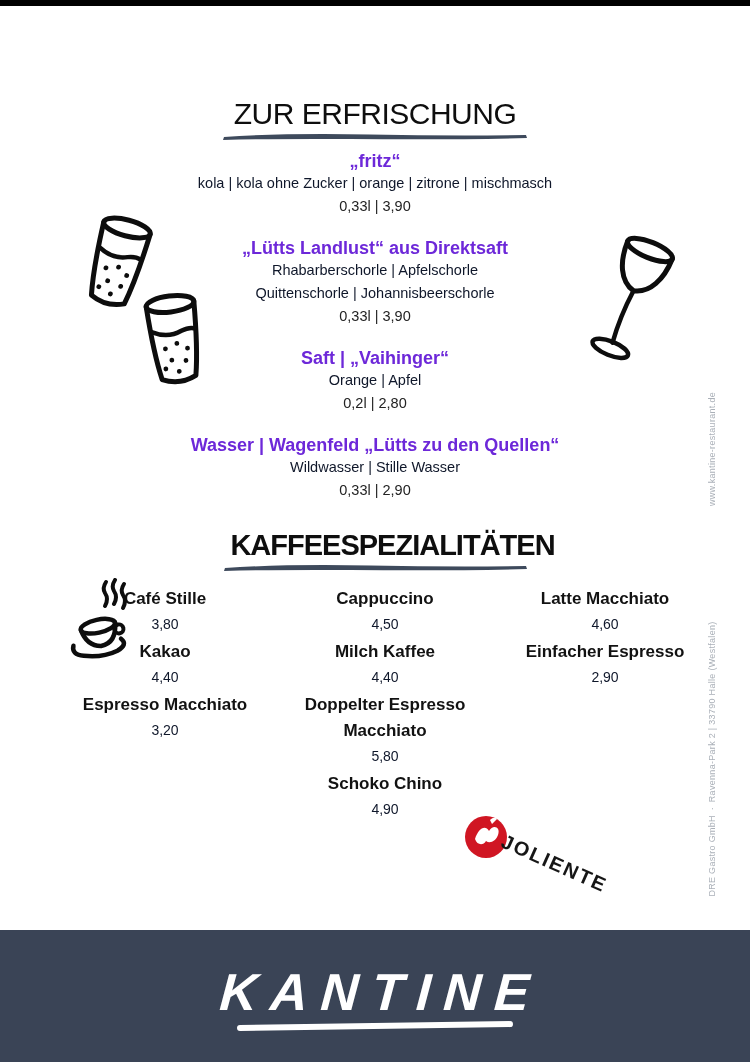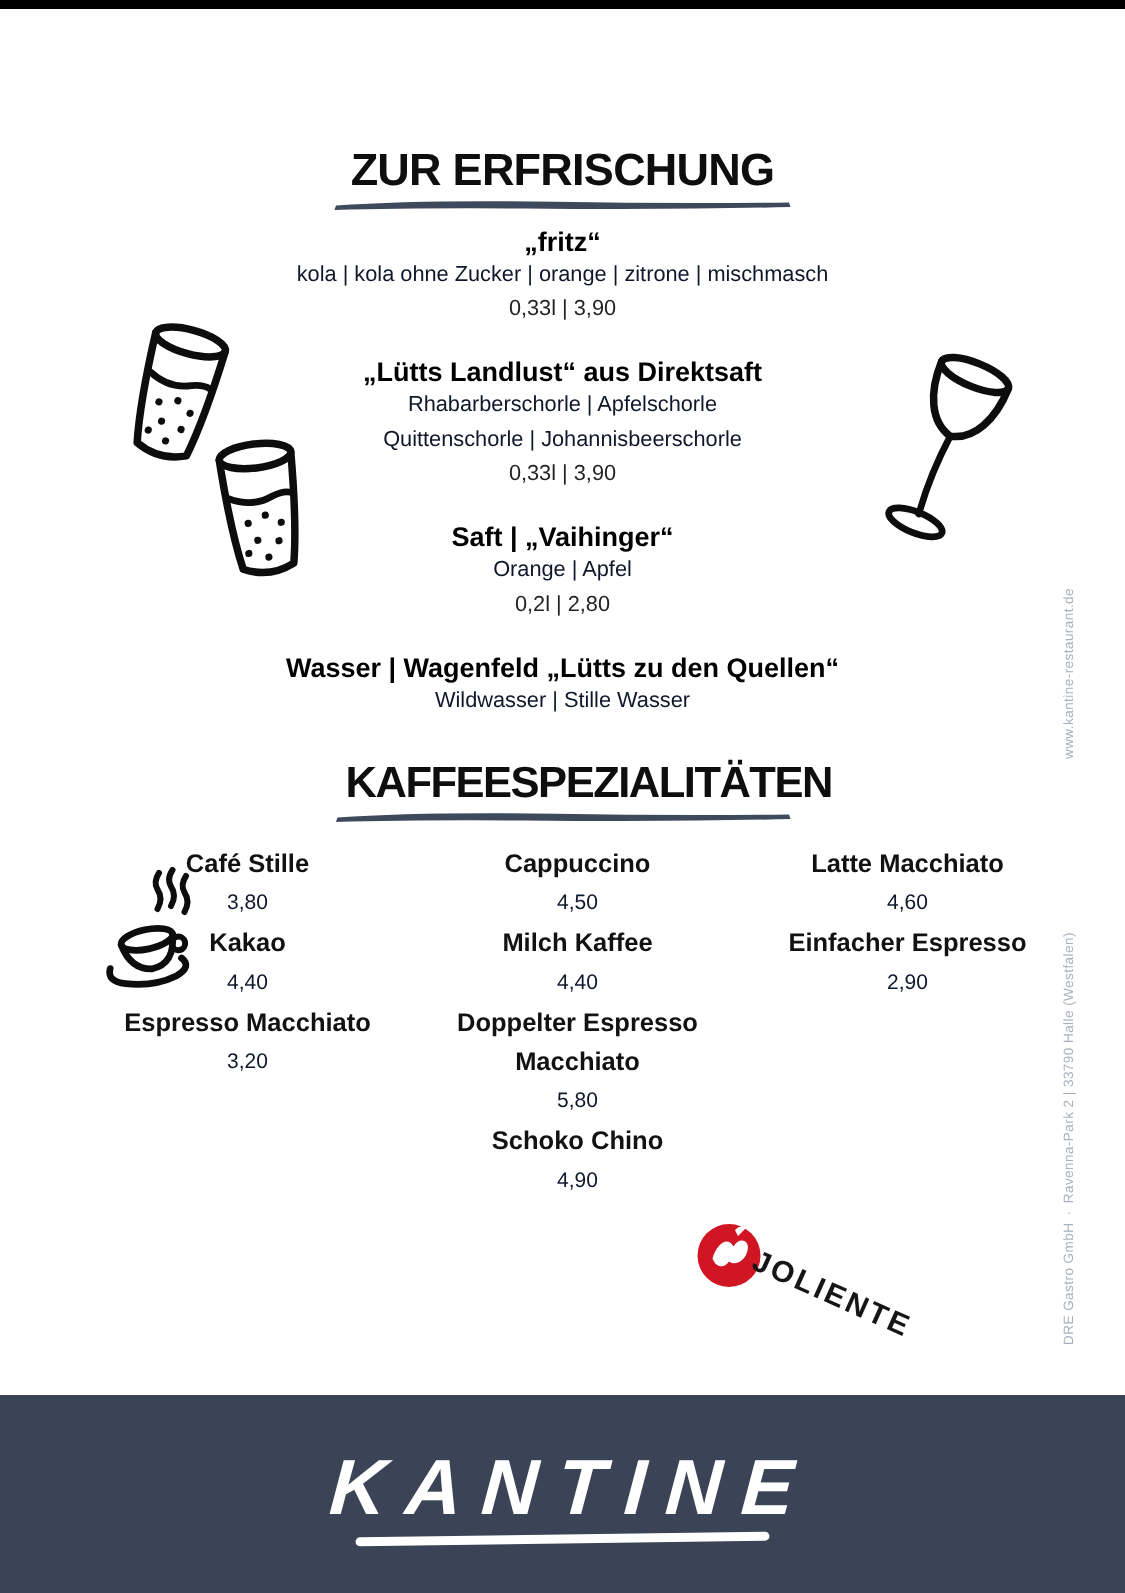--- a/index.html
+++ b/index.html
@@ -2,28 +2,28 @@
 <html style="--accent: #3e4a5c; --footer_bg: #3a4456; --stamp_red: #d01623; --side_text: #aab0b8;"><head>
 <meta charset="utf-8">
 <style>
   html,body{margin:0;padding:0;}
   body{
     width:750px;height:1062px;position:relative;background:#ffffff;
     font-family:"Liberation Sans",sans-serif;overflow:hidden;color:#111;
   }
   .top-bar{position:absolute;top:0;left:0;width:750px;height:6px;background:#000;}
   .menu{position:absolute;top:0;left:0;width:750px;text-align:center;}
-  .section-title{margin:97px 0 0;font-size:30px;font-weight:bold;letter-spacing:-0.5px;color:#0e0e0e;line-height:34px;}
+  .section-title{margin:97px 0 0;font-size:30px;font-weight:normal;letter-spacing:-0.5px;color:#0e0e0e;line-height:34px;}
   .section-title2{margin:26px 0 0;font-size:29px;font-weight:bold;letter-spacing:-1px;color:#0e0e0e;line-height:34px;padding-left:35px;}
   .brush{width:310px;height:9px;margin:1px auto 9px;}
   .brush2{width:309px;height:9px;margin:1px auto 14px;}
   .brush svg,.brush2 svg{display:block;width:100%;height:100%;}
   .brush path,.brush2 path{fill:var(--accent,#3e4a5c);}
   .menu-item{margin-bottom:19px;}
-  .mi-name{font-size:18px;font-weight:bold;line-height:22px;color:#000000;}
+  .mi-name{font-size:18px;font-weight:bold;line-height:22px;color:#6d28d9;}
   .mi-desc{font-size:14.5px;line-height:23px;color:#0f172a;}
   .mi-price{font-size:14.5px;line-height:23px;color:#232323;}
   .grid{width:660px;margin-left:55px;display:flex;}
   .gcol{flex:1;}
   .citem{margin-bottom:3px;}
   .ci-name{font-size:17px;font-weight:bold;line-height:26px;color:#121212;}
   .ci-price{font-size:14px;line-height:24px;color:#0f172a;}
   .illus{position:absolute;}
   .illus svg{display:block;}
   .sketch{fill:none;stroke:#0d0d0d;stroke-linecap:round;stroke-linejoin:round;}
@@ -68,20 +68,21 @@
 
   <div class="menu-item">
     <div class="mi-name">Saft | „Vaihinger“</div>
     <div class="mi-desc">Orange | Apfel</div>
     <div class="mi-price">0,2l | 2,80</div>
   </div>
 
   <div class="menu-item">
     <div class="mi-name">Wasser | Wagenfeld „Lütts zu den Quellen“</div>
     <div class="mi-desc">Wildwasser | Stille Wasser</div>
+    <div class="mi-price">0,33l | 2,90</div>
   </div>
 
 
   <h2 class="section-title2">KAFFEESPEZIALITÄTEN</h2>
   <div class="brush2">
     <svg viewBox="0 0 310 9" preserveAspectRatio="none">
         <path d="M4,5 Q60,1 150,2.5 Q230,4 306,3 L307,6 Q230,8 130,7 Q55,6.5 3,8 Z"></path>
       </svg>
   </div>
 

